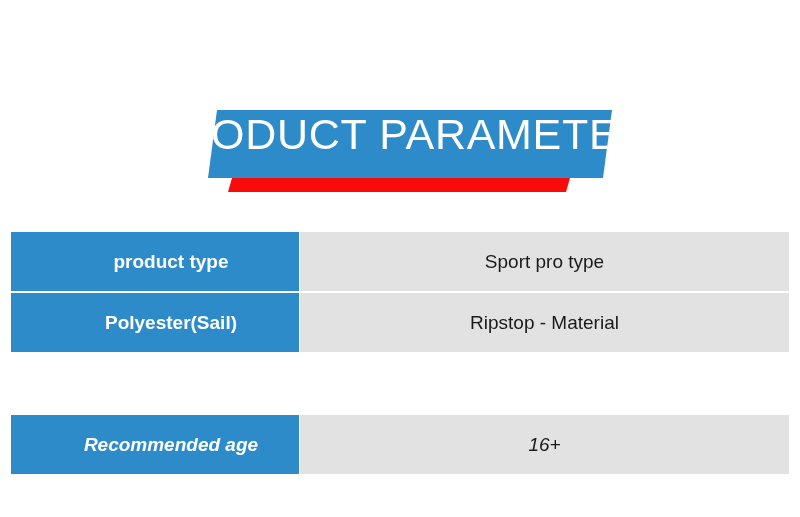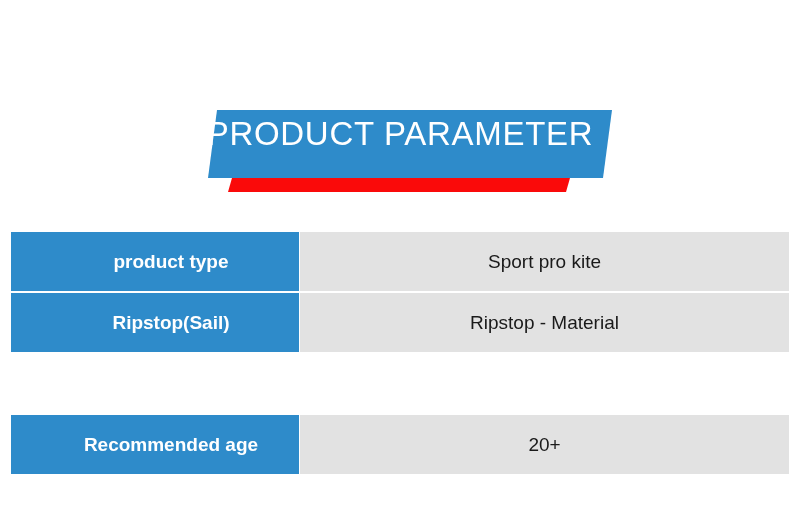--- a/index.html
+++ b/index.html
@@ -32,21 +32,21 @@
   .banner-title {
     position: absolute;
     left: 0;
     top: 110px;
     width: 800px;
     height: 48px;
     display: flex;
     align-items: center;
     justify-content: center;
     color: #ffffff;
-    font-size: 33px;
+    font-size: 43px;
     font-weight: 400;
     letter-spacing: 0.7px;
     white-space: nowrap;
     padding-left: 0;
     box-sizing: border-box;
   }
 
   
   .spec-table {
     position: absolute;
@@ -54,20 +54,21 @@
     top: 232px;
     width: 778px;
   }
   .spec-row {
     display: flex;
     height: 59px;
     margin-bottom: 2px;
   }
   .spec-row:last-child {
     margin-bottom: 8px;
+    font-style: italic;
   }
   .spec-label {
     width: 288px;
     flex: 0 0 288px;
     background: #2e8bca;
     color: #ffffff;
     font-size: 19px;
     font-weight: bold;
     display: flex;
     align-items: center;
@@ -106,32 +107,32 @@
   </svg>
 
   <div class="banner-title">PRODUCT PARAMETER</div>
 </div>
 
 <div class="spec-table">
 
   <div class="spec-row">
     <div class="spec-label">product type</div>
     <div class="spec-gap"></div>
-    <div class="spec-value">Sport pro kite</div>
+    <div class="spec-value">Sport pro type</div>
   </div>
 
   <div class="spec-row">
-    <div class="spec-label">Ripstop(Sail)</div>
+    <div class="spec-label">Polyester(Sail)</div>
     <div class="spec-gap"></div>
     <div class="spec-value">Ripstop - Material</div>
   </div>
 
   <div class="spec-row">
     <div class="spec-gap"></div>
   </div>
 
   <div class="spec-row">
     <div class="spec-label">Recommended age</div>
     <div class="spec-gap"></div>
-    <div class="spec-value">20+</div>
+    <div class="spec-value">16+</div>
   </div>
 
 </div>
 
 </body></html>

